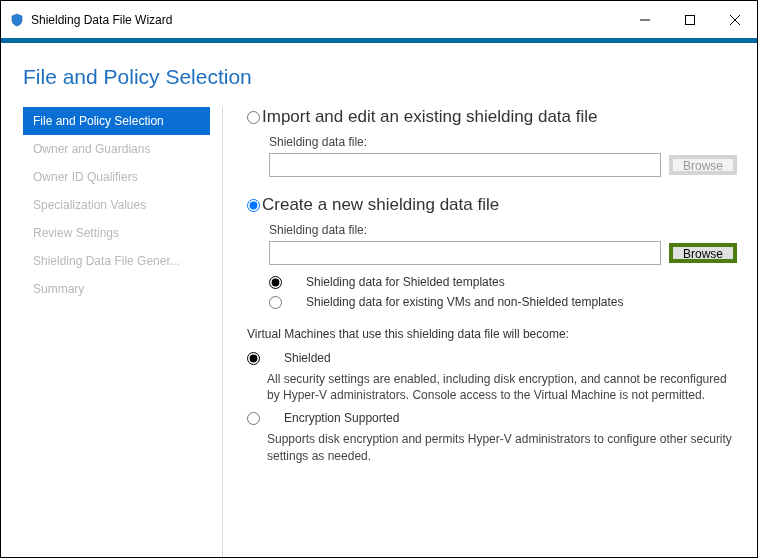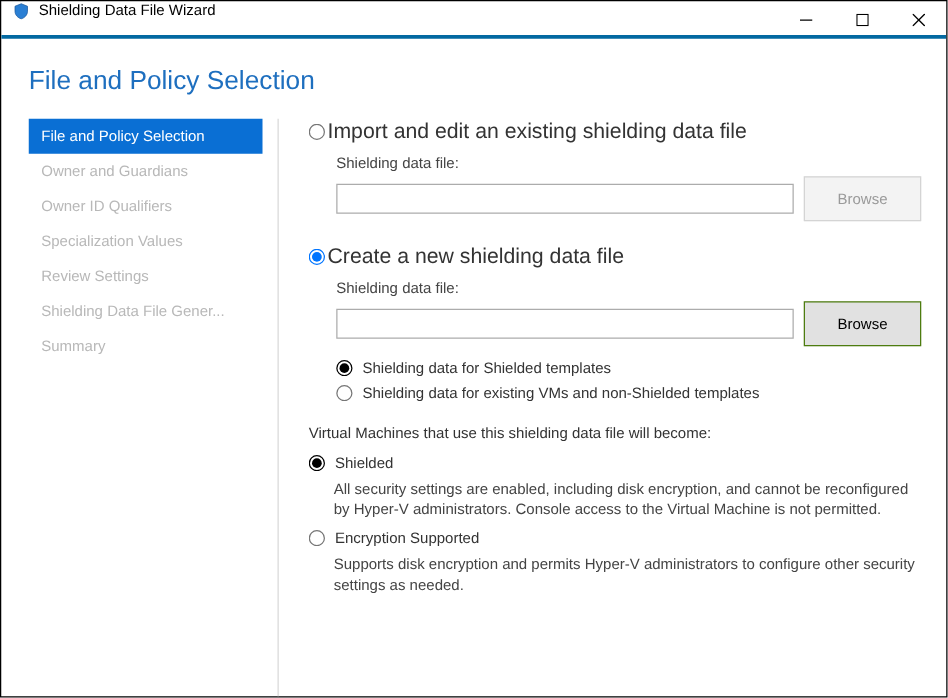--- a/index.html
+++ b/index.html
@@ -6,24 +6,25 @@
     body {
       font-family: "Segoe UI", Tahoma, sans-serif;
       font-size: 12px;
       background: #fff;
       width: 758px;
       height: 558px;
       overflow: hidden;
       border: 1px solid #000;
     }
     .titlebar {
-      height: 30px;
-      display: flex;
+      height: 42px;
+      display: flex;
+      align-items: center;
       padding: 0 0 0 8px;
-      border-bottom: 3px solid #0369a1;
+      border-bottom: 5px solid #0369a1;
     }
     .titlebar-icon {
       width: 16px; height: 16px;
       display:flex; align-items:center; justify-content:center;
       margin-right: 6px;
     }
     .titlebar-title { font-size: 12px; color: #000; }
     .titlebar-spacer { flex: 1; }
     .titlebar-btn {
       width: 45px; height: 29px;
@@ -97,38 +98,38 @@
     .text-input {
       flex: 1;
       height: 24px;
       border: 1px solid #acacac;
       padding: 2px 4px;
       font-size: 12px;
       background: #fff;
     }
     .text-input.disabled { background: #fff; color: #999; }
     .btn {
-      height: 36px;
+      height: 20px;
       min-width: 64px;
-      padding: 0 26px;
+      padding: 0 10px;
       font-size: 12px;
       background: #e1e1e1;
-      border: 1px solid #4d7c0f;
+      border: 4px solid #4d7c0f;
       cursor: pointer;
     }
     .btn.disabled {
       background: #f3f3f3;
       color: #9a9a9a;
       border-color: #d4d4d4;
       cursor: default;
     }
     .radio-row {
       display: flex;
       align-items: flex-start;
-      gap: 8px;
+      gap: 24px;
       font-size: 12px;
       color: #333;
       margin: 6px 0;
     }
     .radio-row input[type="radio"] {
       margin-top: 1px;
       accent-color: #000;
     }
     .radio-desc {
       font-size: 12px;

